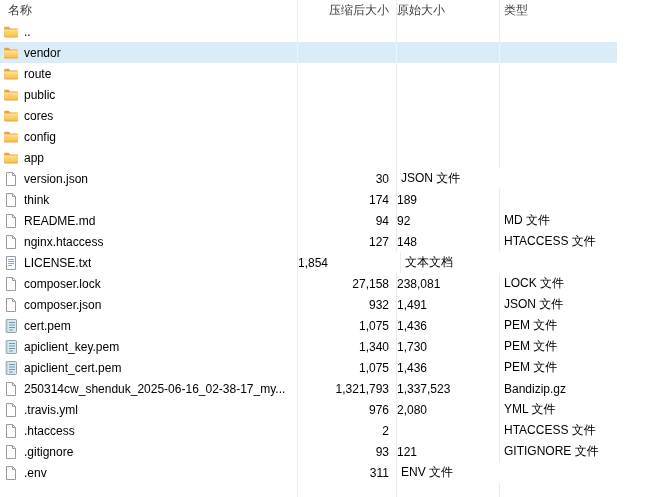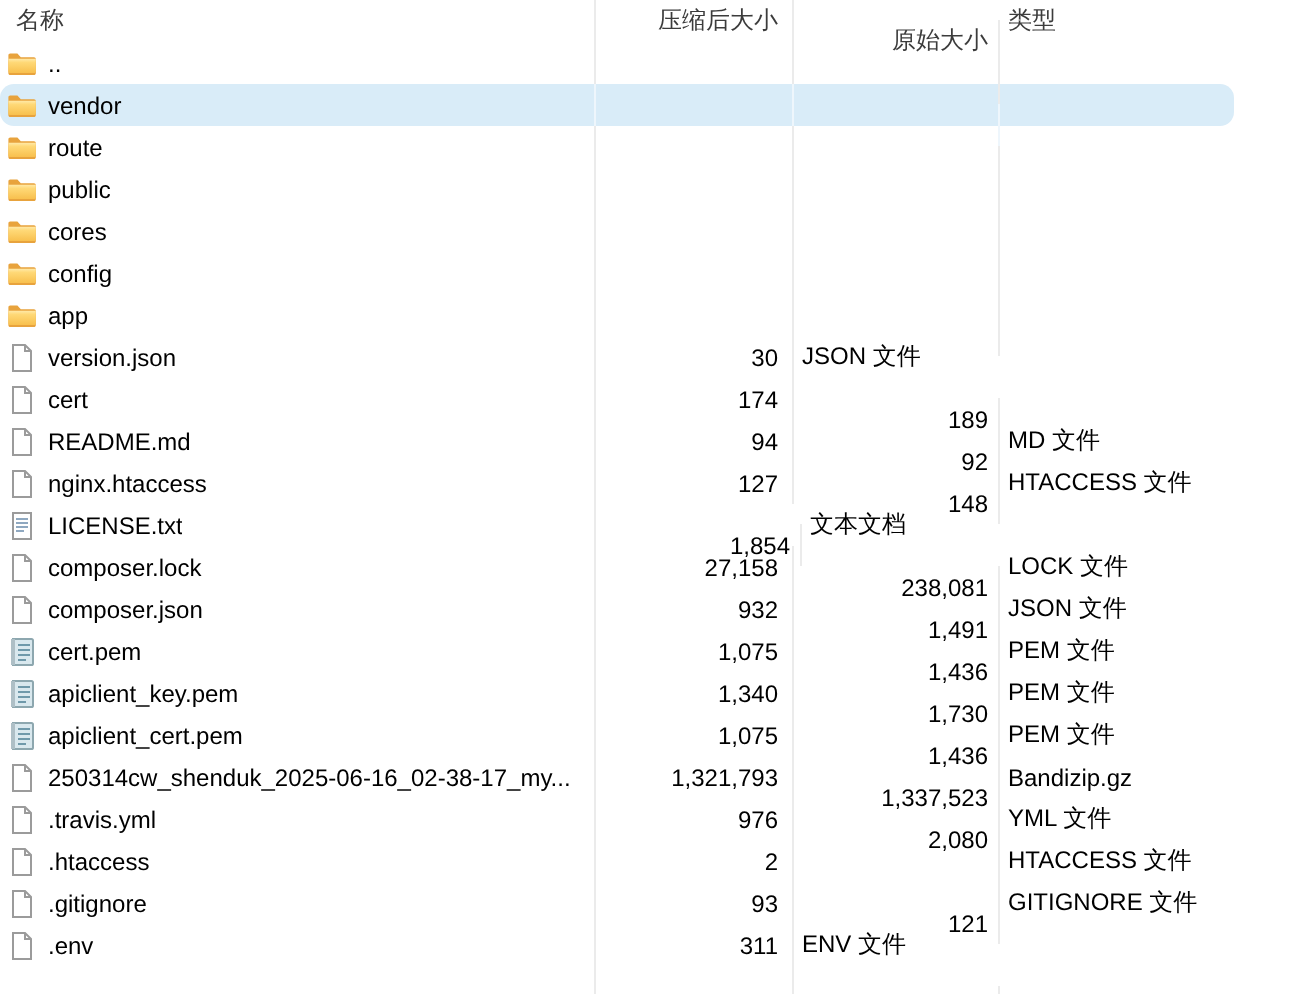--- a/index.html
+++ b/index.html
@@ -3,25 +3,25 @@
 <meta charset="utf-8">
 <style>
   html,body{margin:0;padding:0;background:#fff;}
   body{
     width:650px;height:497px;overflow:hidden;
     font-family:"Liberation Sans","DejaVu Sans",sans-serif;
     font-size:12px;color:#000;
   }
   .file-list{display:flex;flex-direction:column;width:617px;height:497px;}
   .row{display:flex;flex:none;height:21px;--ln:#ebebeb;background:transparent;}
-  .row.selected{background:#d9ecf8;border-radius:7px;--ln:#eef6fc;}
+  .row.selected{background:#d9ecf8;--ln:#eef6fc;}
   .cell{box-sizing:border-box;height:100%;display:flex;align-items:center;overflow:hidden;white-space:nowrap;}
   .c-name{width:298px;border-right:1px solid var(--ln);padding-left:3px;}
   .c-comp{width:99px;border-right:1px solid var(--ln);justify-content:flex-end;padding-right:7px;}
-  .c-orig{width:103px;border-right:1px solid var(--ln);justify-content:flex-end;padding-right:5px;margin-top:10px;}
+  .c-orig{width:103px;border-right:1px solid var(--ln);padding-right:5px;}
   .c-type{flex:1;padding-left:4px;}
   .header-row{color:#3c3c3c;}
   .header-row .c-name{padding-left:8px;}
   .filler{flex:1;--ln:#ebebeb;}
   .file-icon{width:16px;height:16px;flex:none;margin-right:5px;display:inline-flex;align-items:center;justify-content:center;}
   .file-icon svg{display:block;}
   .name-text{overflow:hidden;text-overflow:clip;white-space:nowrap;}
 </style>
 </head>
 <body>
@@ -213,21 +213,21 @@
   </div>
 
   <div class="row">
     <div class="cell c-name">
       <span class="file-icon">
             <svg width="16" height="16" viewBox="0 0 16 16">
               <path d="M3.5 1.5h6l3 3v10h-9z" fill="#ffffff" stroke="#9b9b9b" stroke-width="1"></path>
               <path d="M9.5 1.5v3h3" fill="none" stroke="#9b9b9b" stroke-width="1"></path>
             </svg>
           </span>
-      <span class="name-text">cert</span>
+      <span class="name-text">think</span>
     </div>
     <div class="cell c-comp">174</div>
     <div class="cell c-orig">189</div>
     <div class="cell c-type"></div>
   </div>
 
   <div class="row">
     <div class="cell c-name">
       <span class="file-icon">
             <svg width="16" height="16" viewBox="0 0 16 16">

